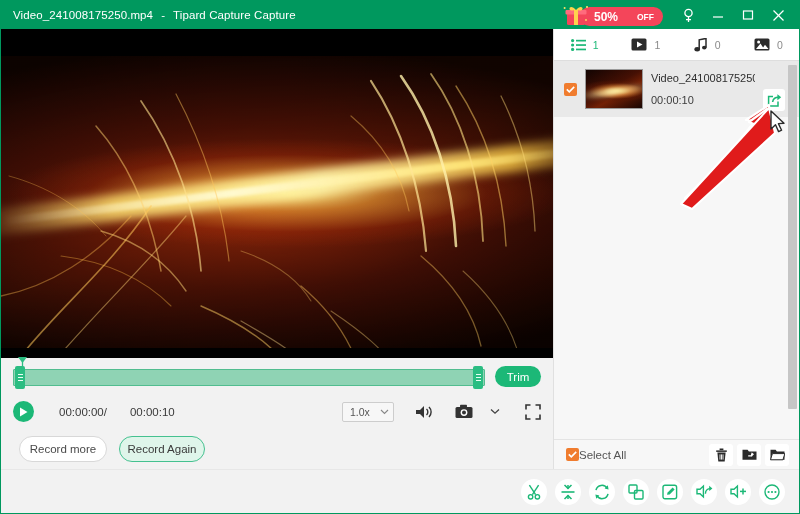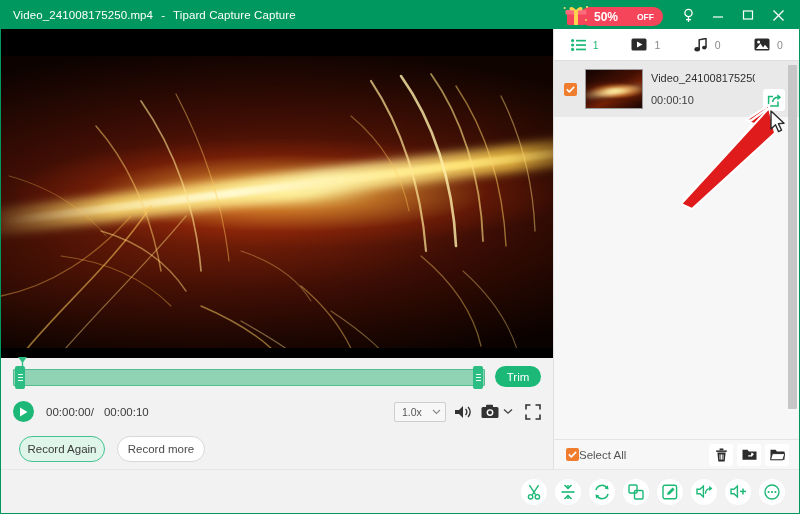--- a/index.html
+++ b/index.html
@@ -156,21 +156,21 @@
     font-size: 11.5px;
     font-family: "Liberation Sans", sans-serif;
     cursor: pointer;
   }
 
   
   .ctrlrow {
     height: 36px;
     display:flex; align-items:center;
     padding: 0 12px;
-    gap: 8px;
+    gap: 21px;
   }
   .playbtn {
     width:21px;height:21px;border-radius:50%;
     background:#1cb877; display:flex;align-items:center;justify-content:center;
     flex:0 0 21px;
   }
   .timetext { font-size: 11.5px; color: #3a3a3a; margin-left: 4px; }
   .ctrl-spacer { flex: 1; }
   .speedbox {
     width: 52px; height: 20px;
@@ -479,22 +479,22 @@
           <svg width="16" height="16" viewBox="0 0 16 16">
             <polyline points="1,5.5 1,1 5.5,1" fill="none" stroke="#333" stroke-width="1.6"></polyline>
             <polyline points="10.5,1 15,1 15,5.5" fill="none" stroke="#333" stroke-width="1.6"></polyline>
             <polyline points="15,10.5 15,15 10.5,15" fill="none" stroke="#333" stroke-width="1.6"></polyline>
             <polyline points="5.5,15 1,15 1,10.5" fill="none" stroke="#333" stroke-width="1.6"></polyline>
           </svg>
         </div>
       </div>
 
       <div class="recrow">
+        <div class="pill white">Record more</div>
         <div class="pill green">Record Again</div>
-        <div class="pill white">Record more</div>
       </div>
     </div>
 
     <div class="right">
 
       <div class="tabs">
         <div class="tab active">
           <svg width="15" height="12" viewBox="0 0 15 12">
             <circle cx="1.6" cy="1.6" r="1.6" fill="#1cb877"></circle>
             <circle cx="1.6" cy="6" r="1.6" fill="#1cb877"></circle>

